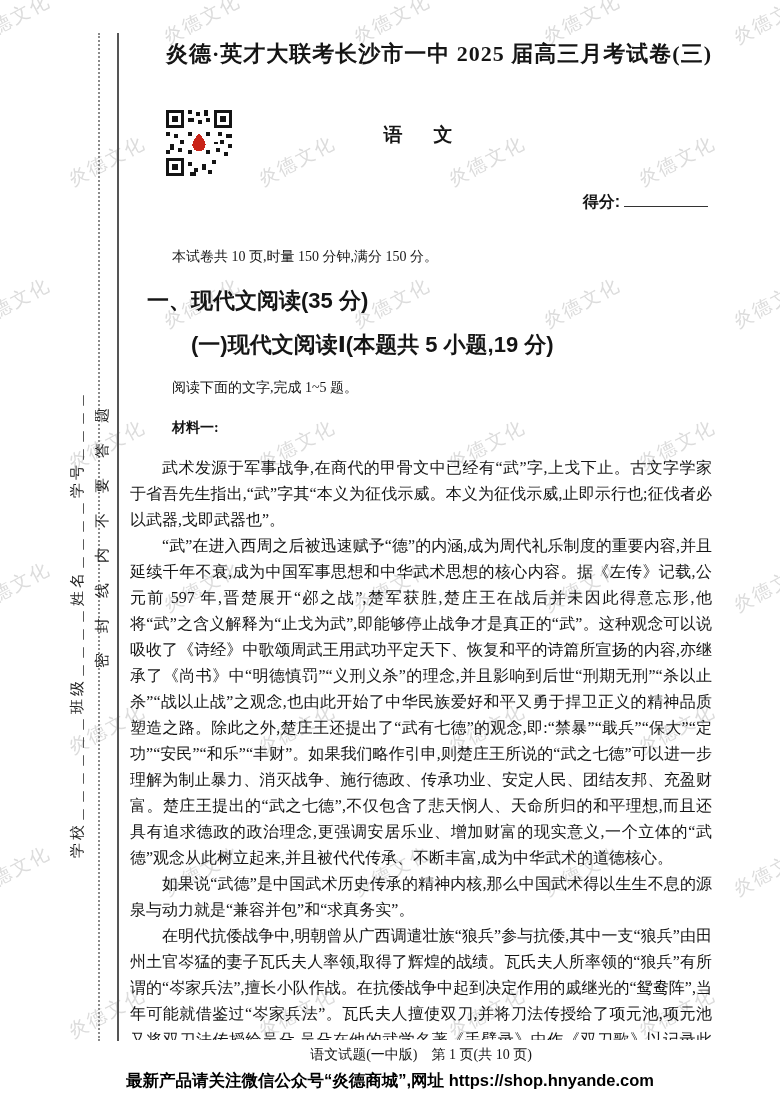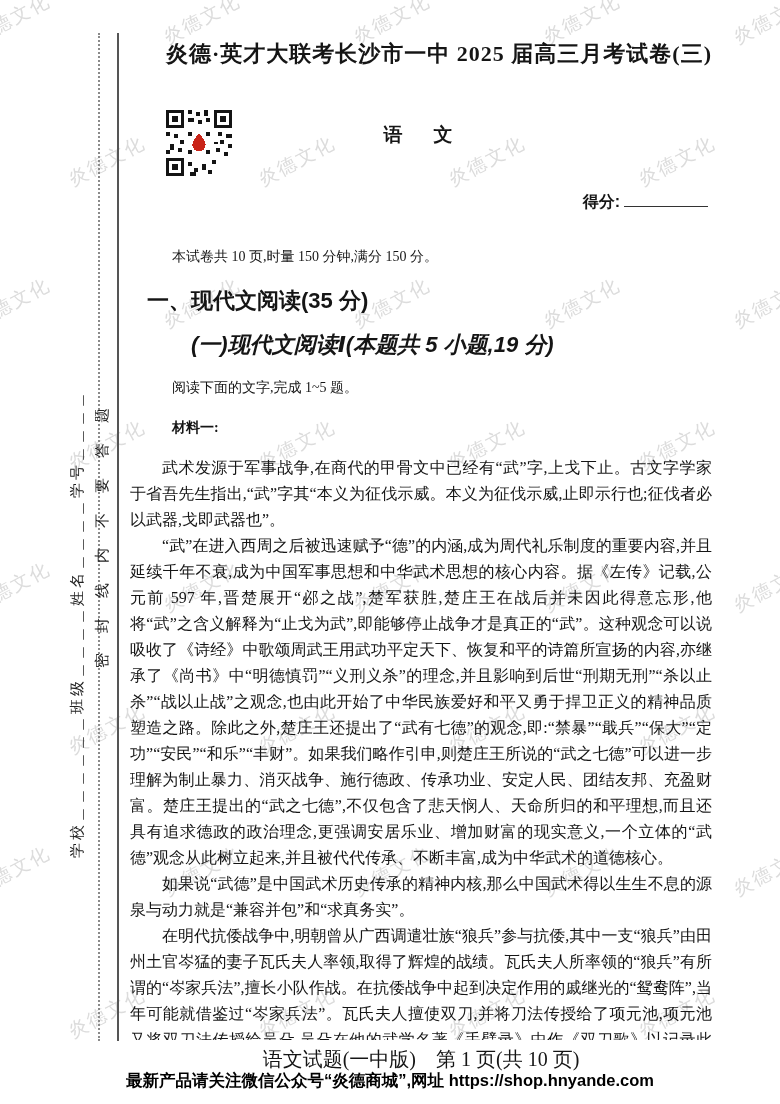--- a/index.html
+++ b/index.html
@@ -43,30 +43,30 @@
   }
   #score-row{position:absolute;right:4px;top:122px;font-size:16px;}
   #score-label{font-weight:bold;font-family:"Liberation Sans",sans-serif;text-align:right;}
   #score-blank{display:inline-block;width:84px;border-bottom:1.5px solid #333;height:14px;}
   .body-line{font-size:14px;line-height:26px;margin:14px;}
   #intro-note{text-indent:2em;margin-bottom:4px;}
   .hd{
     font-family:"Liberation Sans","DejaVu Sans",sans-serif;
     font-weight:bold;font-size:22px;line-height:27px;margin:17px;
   }
-  .hd.ind{text-indent:2em;font-style:italic;}
+  .hd.ind{text-indent:2em;}
   #material-label{font-weight:bold;}
   .para{
     font-size:16px;line-height:26px;margin:0;text-indent:2em;
     text-align:justify;
   }
   
   #page-footer{
     position:absolute;left:130px;width:582px;top:1046px;text-align:center;
-    font-size:20px;z-index:2;
+    font-size:14px;z-index:2;
   }
   #promo-line{
     position:absolute;left:0;width:780px;top:1070px;text-align:center;
     font-size:16.5px;font-weight:bold;z-index:2;
     font-family:"Liberation Sans","DejaVu Sans",sans-serif;color:#000;
   }
 </style>
 </head>
 <body>
 

